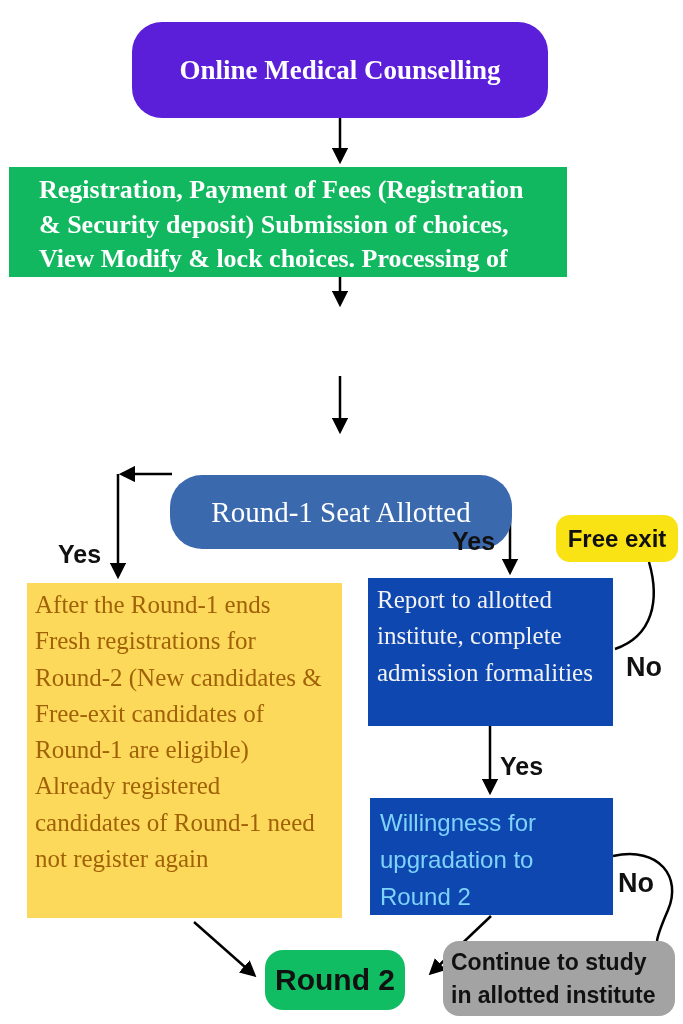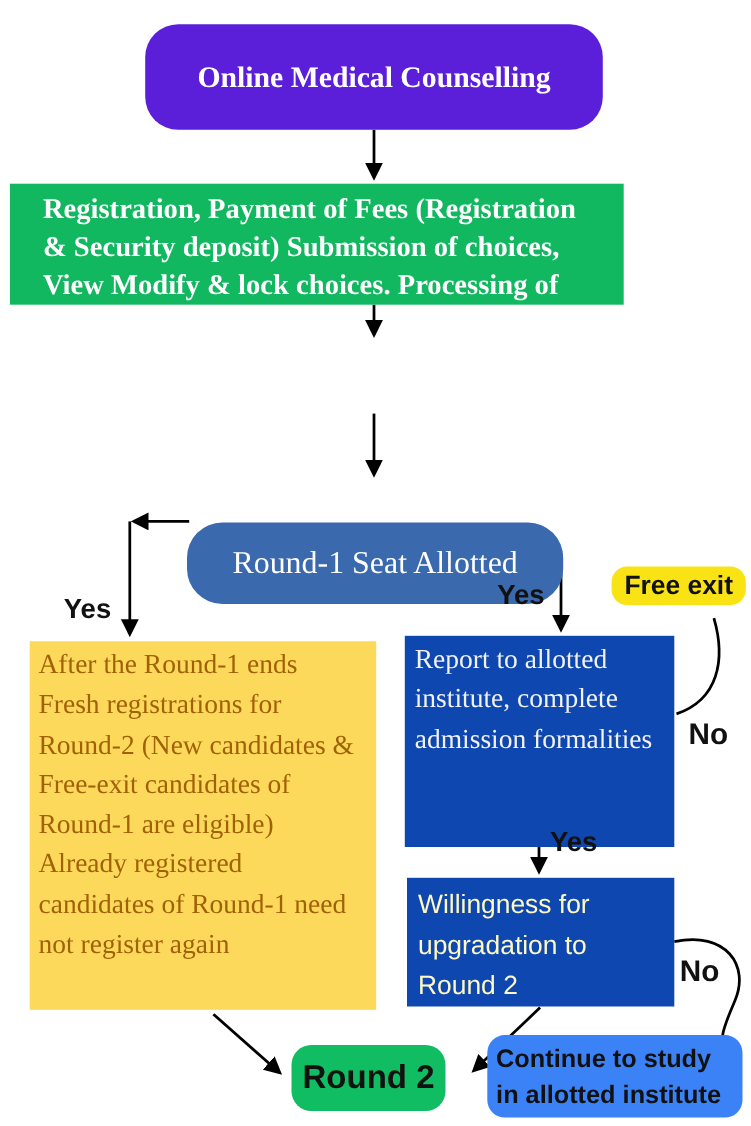--- a/index.html
+++ b/index.html
@@ -38,49 +38,49 @@
     color:#ffffff;font-size:29px;
     display:flex;align-items:center;justify-content:center;text-align:center;margin-top:37px;
   }
   #left-note-box{
     left:27px;top:583px;width:315px;height:335px;
     background:#fcd95b;
     color:#a16207;font-size:25px;line-height:1.45;
     padding:4px 14px 0 8px;
   }
   #report-box{
-    left:368px;top:578px;width:245px;height:192px;
+    left:368px;top:578px;width:245px;height:148px;
     background:#0e47af;
     color:#f2f2f2;font-size:25px;line-height:1.45;
     padding:4px 4px 0 9px;
   }
   #willingness-box{
     left:370px;top:798px;width:243px;height:117px;
     background:#0e47af;
-    color:#fef9c3;font-size:24px;line-height:1.55;
+    color:#7dd3fc;font-size:24px;line-height:1.55;
     padding:6px 4px 0 10px;
     font-family:"Liberation Sans", sans-serif;
   }
   #free-exit-badge{
-    left:556px;top:515px;width:122px;height:35px;
+    left:556px;top:515px;width:122px;height:47px;
     background:#fae315;border-radius:14px;
     color:#111111;font-weight:bold;font-size:24px;
     display:flex;align-items:center;justify-content:center;
     font-family:"Liberation Sans", sans-serif;
   }
   #round2-box{
     left:265px;top:950px;width:140px;height:60px;
     background:#10bd63;border-radius:18px;
     color:#111111;font-weight:bold;font-size:30px;
     display:flex;align-items:center;justify-content:center;
     font-family:"Liberation Sans", sans-serif;
   }
   #continue-box{
     left:443px;top:941px;width:232px;height:75px;
-    background:#3b82f6;border-radius:16px;
+    background:#a3a3a3;border-radius:16px;
     color:#111111;font-weight:bold;font-size:23px;line-height:1.4;
     display:flex;align-items:center;justify-content:center;text-align:left;
     padding:0 8px;
     font-family:"Liberation Sans", sans-serif;
   }
   .edge-label{
     position:absolute;
     color:#111111;font-weight:bold;
     font-family:"Liberation Sans", sans-serif;
   }

